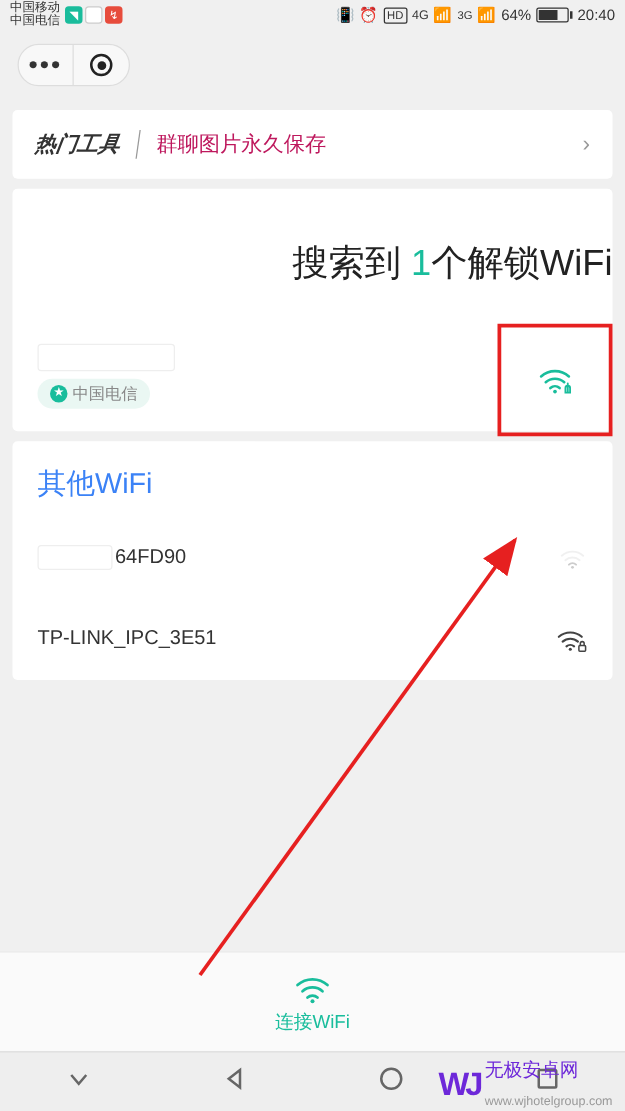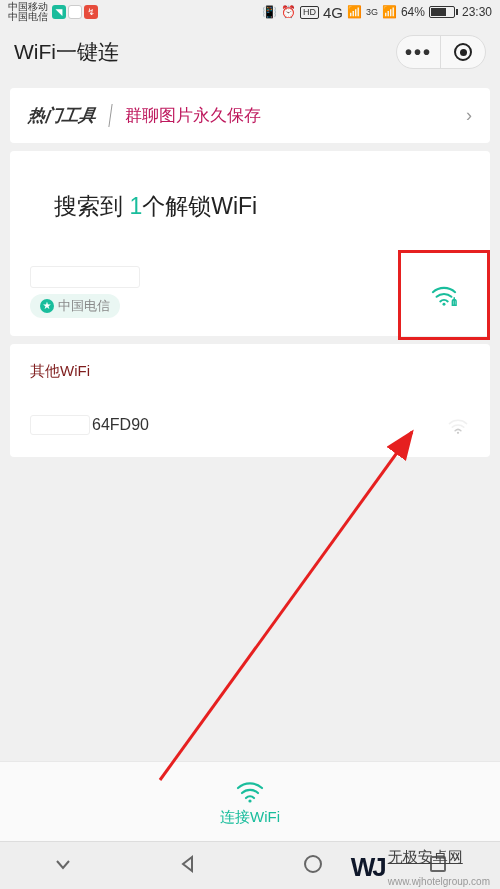--- a/index.html
+++ b/index.html
@@ -35,54 +35,54 @@
     .card { background: #fff; margin: 8px 10px; border-radius: 4px; }
     
     
     .tool-banner { display: flex; align-items: center; padding: 16px 18px; }
     .tool-label { font-size: 17px; font-weight: bold; font-style: italic; color: #333; padding-right: 14px; border-right: 1.5px solid #999; transform: skewX(-8deg); }
     .tool-desc { font-size: 17px; color: #be185d; padding-left: 14px; flex: 1; }
     .chev { color: #999; font-size: 18px; }
     
     
     .found-card { padding: 0; }
-    .found-header { text-align: left; padding: 40px 0 30px; font-size: 23px; color: #222; margin-left: 44px; }
+    .found-header { text-align: right; padding: 40px 0 30px; font-size: 29px; color: #222; margin-left: 44px; }
     .found-header .num { color: #19bd9c; }
     .wifi-row { padding: 14px 20px 18px; position: relative; }
     .wifi-name-blur { width: 110px; height: 22px; border: 1px solid #eee; border-radius: 3px; margin-bottom: 6px; background: #fff; }
     .rec-pill { display: inline-flex; align-items: center; gap: 4px; background: #eaf7f3; border-radius: 12px; padding: 3px 10px; font-size: 13px; color: #888; }
     .star { width: 14px; height: 14px; background: #19bd9c; border-radius: 50%; color: #fff; font-size: 10px; line-height: 14px; text-align: center; }
     .wifi-signal-box { position: absolute; right: 0; top: 0; bottom: 0; width: 92px; display: flex; align-items: center; justify-content: center; }
     .red-box { position: absolute; right: 0; top: -2px; width: 92px; height: 90px; border: 3px solid #e62020; }
     
     
     .other-section { padding: 0; }
-    .other-title { font-size: 15px; color: #7f1d1d; padding: 18px 20px 12px; }
+    .other-title { font-size: 23px; color: #3b82f6; padding: 18px 20px 12px; }
     .wifi-item { display: flex; align-items: center; justify-content: space-between; padding: 22px 20px; }
     .wifi-item .name { font-size: 16px; color: #333; white-space: pre; display: flex; align-items: center; gap: 2px; }
     .name .blur-seg { display: inline-block; background: #fff; border: 1px solid #eee; border-radius: 3px; height: 20px; }
     
     
     .bottom-tabs { position: absolute; left: 0; right: 0; bottom: 48px; height: 80px; background: #fafafa; border-top: 1px solid #e8e8e8; display: flex; }
     .tab { flex: 1; display: flex; flex-direction: column; align-items: center; justify-content: center; gap: 4px; font-size: 15px; }
     .tab.active { color: #19bd9c; }
     .tab.inactive { color: #555; }
     
     
     .nav-bar { position: absolute; left: 0; right: 0; bottom: 0; height: 48px; background: #eee; border-top: 1px solid #ddd; display: flex; align-items: center; justify-content: space-around; }
     .nav-bar svg { stroke: #666; fill: none; stroke-width: 2; }
     
     
     .arrow-svg { position: absolute; left: 0; top: 0; width: 500px; height: 889px; pointer-events: none; }
     
     
     .watermark { position: absolute; right: 10px; bottom: 2px; display: flex; align-items: center; gap: 4px; }
-    .wm-logo { font-size: 26px; font-weight: 900; color: #0f172a; letter-spacing: -3px; }
+    .wm-logo { font-size: 26px; font-weight: 900; color: #6d28d9; letter-spacing: -3px; }
     .wm-text { display: flex; flex-direction: column; line-height: 1.1; }
-    .wm-main { font-size: 15px; color: #404040; font-weight: 500; text-decoration: underline; }
+    .wm-main { font-size: 15px; color: #6d28d9; font-weight: 500; }
     .wm-url { font-size: 10px; color: #999; margin-top: 11px; }
     
     .wifi-svg { stroke: currentColor; fill: none; stroke-width: 2.2; stroke-linecap: round; }
   </style>
 </head>
 <body>
 
 <div class="status-bar">
   <div class="status-left">
     <div class="carrier">
@@ -92,37 +92,36 @@
     <div class="status-icons-left">
       <span class="sq-teal">◥</span>
       <span class="sq-white">⌃</span>
       <span class="sq-red">↯</span>
     </div>
   </div>
   <div class="status-right">
     <span>📳</span>
     <span>⏰</span>
     <span class="sr-badge">HD</span>
-    <span style="font-size:15px">4G</span>
+    <span style="font-size:10px">4G</span>
     <span>📶</span>
     <span style="font-size:9px">3G</span>
     <span>📶</span>
     <span>64%</span>
     <span class="battery">
       <span class="battery-body">
           <span class="battery-fill"></span>
         </span>
         <span class="battery-tip"></span>
     </span>
-    <span>23:30</span>
+    <span>20:40</span>
   </div>
 </div>
 
 <div class="title-bar">
-  <div class="title-text">WiFi一键连</div>
   <div class="title-controls">
     <div class="tc-btn">
         <span class="dots">•••</span>
       </div>
     <div class="tc-btn">
         <span class="target-icn"></span>
       </div>
   </div>
 </div>
 
@@ -159,20 +158,31 @@
   <div class="other-title">其他WiFi</div>
   <div class="wifi-item">
     <span class="name"><span class="blur-seg" style="width:60px"></span><span>64FD90</span></span>
     <svg width="24" height="20" viewBox="0 0 32 28" class="wifi-svg" style="color:#ccc">
         <path d="M4 12 A18 18 0 0 1 28 12" opacity="0.3"></path>
         <path d="M8 17 A12 12 0 0 1 24 17" opacity="0.3"></path>
         <path d="M12 22 A6 6 0 0 1 20 22"></path>
         <circle cx="16" cy="25" r="1.6" fill="#ccc" stroke="none"></circle>
       </svg>
   </div>
+  <div class="wifi-item">
+    <span class="name">TP-LINK_IPC_3E51</span>
+    <svg width="26" height="22" viewBox="0 0 34 28" class="wifi-svg" style="color:#444">
+        <path d="M4 12 A18 18 0 0 1 28 12"></path>
+        <path d="M8 17 A12 12 0 0 1 24 17"></path>
+        <path d="M12 22 A6 6 0 0 1 20 22"></path>
+        <circle cx="16" cy="25" r="1.6" fill="#444" stroke="none"></circle>
+        <rect x="25" y="21" width="7" height="6" rx="1" stroke-width="1.6"></rect>
+        <path d="M26.5 21 v-2 a2 2 0 0 1 4 0 v2" stroke-width="1.6"></path>
+      </svg>
+  </div>
 </div>
 
 <div class="bottom-tabs">
   <div class="tab active">
     <svg width="34" height="28" viewBox="0 0 32 28" class="wifi-svg" style="color:#19bd9c">
         <path d="M4 12 A18 18 0 0 1 28 12"></path>
         <path d="M8 17 A12 12 0 0 1 24 17"></path>
         <path d="M12 22 A6 6 0 0 1 20 22"></path>
         <circle cx="16" cy="25" r="1.6" fill="#19bd9c" stroke="none"></circle>
       </svg>

